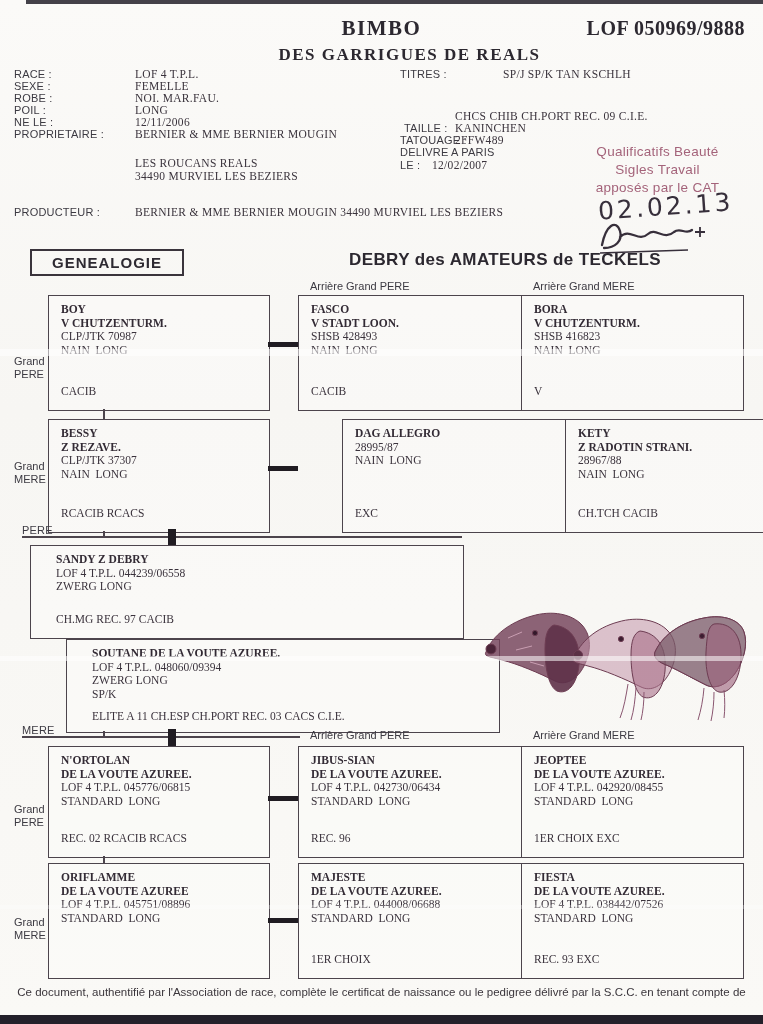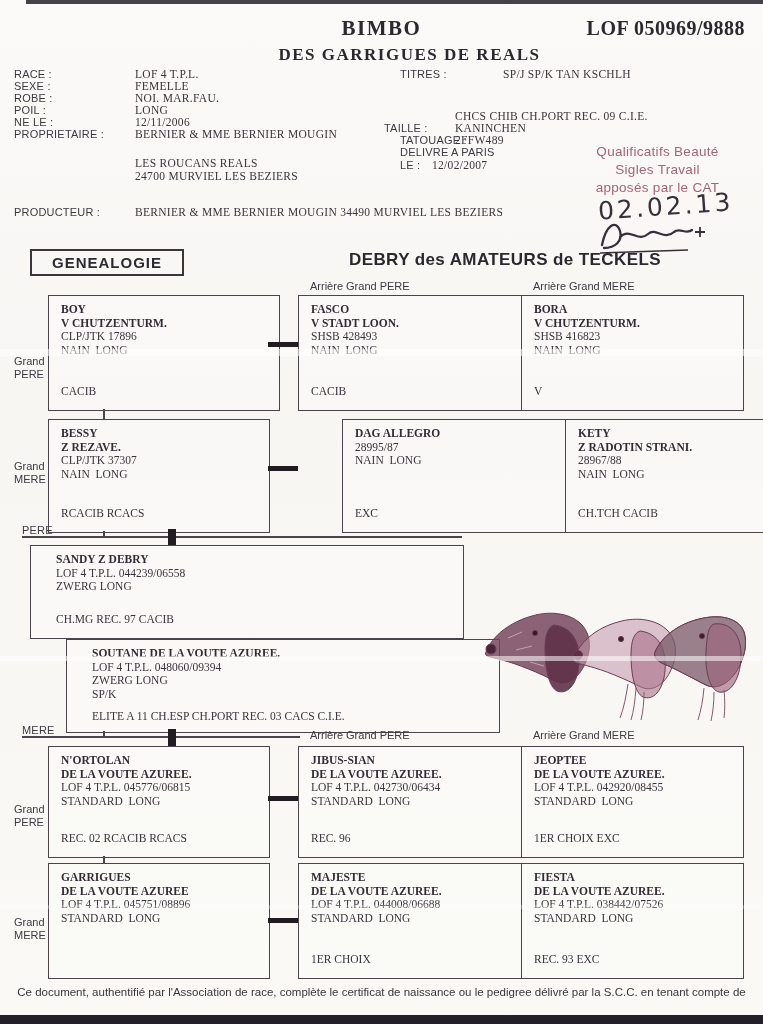--- a/index.html
+++ b/index.html
@@ -47,28 +47,28 @@
   <div class="abs val" style="left:135px;top:80px;">FEMELLE</div>
   <div class="abs lbl" style="left:14px;top:92px;">ROBE :</div>
   <div class="abs val" style="left:135px;top:92px;">NOI. MAR.FAU.</div>
   <div class="abs lbl" style="left:14px;top:104px;">POIL :</div>
   <div class="abs val" style="left:135px;top:104px;">LONG</div>
   <div class="abs lbl" style="left:14px;top:116px;">NE LE :</div>
   <div class="abs val" style="left:135px;top:116px;">12/11/2006</div>
   <div class="abs lbl" style="left:14px;top:128px;">PROPRIETAIRE :</div>
   <div class="abs val" style="left:135px;top:128px;">BERNIER &amp; MME BERNIER MOUGIN</div>
   <div class="abs val" style="left:135px;top:157px;">LES ROUCANS REALS</div>
-  <div class="abs val" style="left:135px;top:170px;">24700 MURVIEL LES BEZIERS</div>
+  <div class="abs val" style="left:135px;top:170px;">34490 MURVIEL LES BEZIERS</div>
   <div class="abs lbl" style="left:14px;top:206px;">PRODUCTEUR :</div>
   <div class="abs val" style="left:135px;top:206px;">BERNIER &amp; MME BERNIER MOUGIN 34490 MURVIEL LES BEZIERS</div>
 
   <div class="abs lbl" style="left:400px;top:68px;text-align:center;">TITRES :</div>
   <div class="abs val" style="left:503px;top:68px;">SP/J SP/K TAN KSCHLH</div>
   <div class="abs val" style="left:455px;top:110px;">CHCS CHIB CH.PORT REC. 09 C.I.E.</div>
-  <div class="abs lbl" style="left:384px;top:122px;">TAILLE :</div>
+  <div class="abs lbl" style="left:404px;top:122px;">TAILLE :</div>
   <div class="abs val" style="left:455px;top:122px;">KANINCHEN</div>
   <div class="abs lbl" style="left:400px;top:134px;">TATOUAGE :</div>
   <div class="abs val" style="left:455px;top:134px;">2FFW489</div>
   <div class="abs lbl" style="left:400px;top:146px;">DELIVRE A PARIS</div>
   <div class="abs lbl" style="left:400px;top:159px;">LE :</div>
   <div class="abs val" style="left:432px;top:159px;">12/02/2007</div>
 
   <div class="abs stamp" style="left:575px;top:144px;width:165px;">Qualificatifs Beauté</div>
   <div class="abs stamp" style="left:575px;top:162px;width:165px;">Sigles Travail</div>
   <div class="abs stamp" style="left:575px;top:180px;width:165px;">apposés par le CAT</div>
@@ -87,25 +87,25 @@
 
   <div class="abs sidelabel" style="left:14px;top:347px;">
     <span>Grand</span><br>
     <span>PERE</span>
   </div>
   <div class="abs sidelabel" style="left:14px;top:452px;">
     <span>Grand</span><br>
     <span>MERE</span>
   </div>
 
-  <div class="box" style="left:48px;top:295px;width:220px;height:114px;padding-left:10px;">
+  <div class="box" style="left:48px;top:295px;width:220px;height:114px;">
     <div class="box-inner">
       <div class="box-line bold">BOY</div>
       <div class="box-line bold">V CHUTZENTURM.</div>
-      <div class="box-line">CLP/JTK 17896</div>
+      <div class="box-line">CLP/JTK 70987</div>
       <div class="box-line">NAIN  LONG</div>
     </div>
     <div class="award">CACIB</div>
   </div>
   <div class="thick" style="left:268px;top:342px;width:30px;height:5px;"></div>
   <div class="box" style="left:298px;top:295px;width:444px;height:114px;">
     <div class="abs" style="left:0;top:0;width:222px;height:114px;">
       <div class="box-inner">
         <div class="box-line bold">FASCO</div>
         <div class="box-line bold">V STADT LOON.</div>
@@ -251,21 +251,21 @@
         <div class="box-line">STANDARD  LONG</div>
       </div>
       <div class="award">1ER CHOIX EXC</div>
     </div>
   </div>
 
   <div class="vline" style="left:103px;top:856px;height:8px;"></div>
 
   <div class="box" style="left:48px;top:863px;width:220px;height:114px;">
     <div class="box-inner">
-      <div class="box-line bold">GARRIGUES</div>
+      <div class="box-line bold">ORIFLAMME</div>
       <div class="box-line bold">DE LA VOUTE AZUREE</div>
       <div class="box-line">LOF 4 T.P.L. 045751/08896</div>
       <div class="box-line">STANDARD  LONG</div>
     </div>
     <div class="award"></div>
   </div>
   <div class="thick" style="left:268px;top:918px;width:30px;height:5px;"></div>
   <div class="box" style="left:298px;top:863px;width:444px;height:114px;">
     <div class="abs" style="left:0;top:0;width:222px;height:114px;">
       <div class="box-inner">

